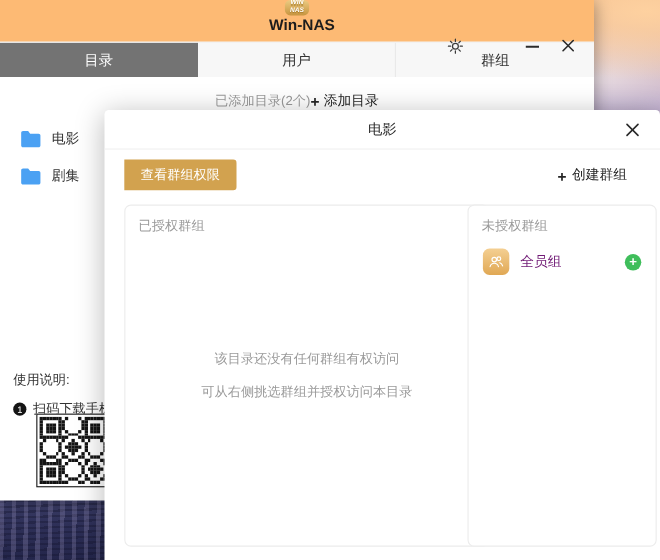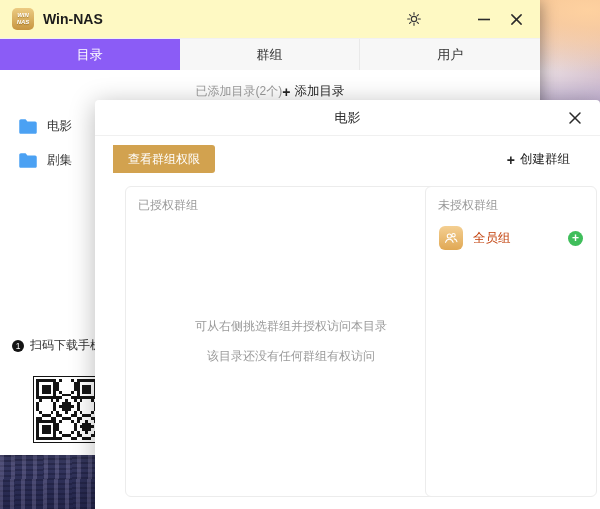--- a/index.html
+++ b/index.html
@@ -21,41 +21,41 @@
       repeating-linear-gradient(91deg, rgba(200,190,235,.20) 0 4px, rgba(200,190,235,0) 4px 11px),
       repeating-linear-gradient(178deg, rgba(20,20,45,.35) 0 2px, rgba(20,20,45,0) 2px 5px),
       linear-gradient(180deg,#41436f 0%,#2e3058 45%,#23254a 100%);
   }
 
   
   .main-window {
     position:absolute; left:0; top:0; width:540px; height:455px;
     background:#fff; box-shadow:2px 2px 14px rgba(0,0,0,.35);
   }
-  .titlebar { height:38px; display:flex; align-items:center; padding:0 12px; background:#fef9c3; }
+  .titlebar { height:38px; display:flex; align-items:center; padding:0 12px; background:#fdba74;flex-direction:column; }
   .logo {
     width:22px; height:22px; border-radius:5px;
     background:linear-gradient(180deg,#eccb82 0%,#c79540 100%);
     display:flex; flex-direction:column; align-items:center; justify-content:center;
     color:#fff; font-size:6px; font-weight:bold; line-height:1.15; font-style:italic;
     text-shadow:0 1px 1px rgba(120,80,0,.5);
   }
   .window-title { margin-left:9px; font-size:14px; font-weight:600; color:#1c1c1c; }
   .win-controls { margin-left:auto; display:flex; align-items:center; }
   .ctrl { width:24px; height:24px; display:flex; align-items:center; justify-content:center; cursor:pointer; }
   .ctrl-gear { margin-right:46px; }
   .ctrl-min  { margin-right:8px; }
 
   .tabbar { display:flex; height:32px; background:#f7f7f7; border-top:1px solid #f1f1f1; }
   .tab {
     flex:1; display:flex; align-items:center; justify-content:center;
     font-size:13px; color:#333; cursor:pointer; border-right:1px solid #e9e9e9;
   }
   .tab:last-child { border-right:none; }
-  .tab.active { background:#8b5cf6; color:#fff; border-right:none; }
+  .tab.active { background:#737373; color:#fff; border-right:none; }
 
   .dir-header {
     display:flex; justify-content:center; align-items:center;
     padding:13px 12px 9px 12px; font-size:12px;
   }
   .dir-count { color:#9a9a9a; }
   .add-dir-btn { display:flex; align-items:center; gap:4px; color:#252525; font-size:12.5px; cursor:pointer; }
   .plus-glyph { font-size:14px; font-weight:700; line-height:1; }
 
   .dir-item { display:flex; align-items:center; height:34px; padding-left:18px; gap:9px; font-size:12.5px; color:#333; cursor:pointer; }
@@ -91,35 +91,35 @@
     font-size:12px; background:#f5f5f5; color:#555; cursor:pointer;
   }
   .dtab.active { background:#D2A24F; color:#fff; border-radius:3px 0 0 3px; }
   .dtab:last-child { border-radius:0 3px 3px 0; }
   .create-group-btn {
     position:absolute; right:30px; top:51px; display:flex; align-items:center; gap:5px;
     font-size:12.5px; color:#252525; cursor:pointer;
   }
 
   .panel { position:absolute; top:86px; height:311px; border:1px solid #ececec; border-radius:6px; background:#fff; }
-  .panel-authorized   { left:30px;  width:332px;font-family:Liberation Mono, monospace; }
+  .panel-authorized   { left:18px;  width:332px;font-family:Liberation Mono, monospace; }
   .panel-unauthorized { left:330px; width:172px;padding-left:32px; }
   .panel-title { position:absolute; left:12px; top:10px; font-size:12px; color:#9a9a9a; }
   .empty-state {
     position:absolute; inset:0; display:flex; flex-direction:column; align-items:center; justify-content:center;
     gap:13px; color:#9a9a9a; font-size:12px; text-align:center;
   }
 
   .group-item { position:absolute; left:8px; right:8px; top:32px; height:38px; display:flex; align-items:center; padding:0 5px; }
   .group-avatar {
     width:24px; height:24px; border-radius:6px; flex:0 0 auto;
     background:linear-gradient(180deg,#f4cf92 0%,#e0a854 100%);
     display:flex; align-items:center; justify-content:center;
   }
-  .group-name { margin-left:10px; font-size:12.5px; color:#c2410c; flex:1; }
+  .group-name { margin-left:10px; font-size:12.5px; color:#701a75; flex:1; }
   .add-group-btn {
     width:15px; height:15px; border-radius:50%; background:#3FBE5B; color:#fff;
     display:flex; align-items:center; justify-content:center;
     font-size:12px; font-weight:700; line-height:1; cursor:pointer; padding-bottom:1px;
   }
 </style>
 </head>
 <body>
 
 <div class="desktop">
@@ -150,22 +150,22 @@
         <svg width="13" height="13" viewBox="0 0 14 14" stroke="#2b2b2b" stroke-width="1.6" stroke-linecap="round">
           <line x1="2" y1="2" x2="12" y2="12"></line>
             <line x1="12" y1="2" x2="2" y2="12"></line>
         </svg>
       </div>
     </div>
   </div>
 
   <div class="tabbar">
     <div class="tab active">目录</div>
+    <div class="tab">用户</div>
     <div class="tab">群组</div>
-    <div class="tab">用户</div>
   </div>
 
   <div class="dir-header">
     <span class="dir-count">已添加目录(2个)</span>
     <div class="add-dir-btn">
       <span class="plus-glyph">+</span>
       <span>添加目录</span>
     </div>
   </div>
 
@@ -178,20 +178,21 @@
     </div>
     <div class="dir-item">
       <svg width="20" height="17" viewBox="0 0 24 20">
         <path d="M1.5 3.2C1.5 2.1 2.4 1.2 3.5 1.2h5.6l2.2 2.8h9.2c1.1 0 2 .9 2 2v10.8c0 1.1-.9 2-2 2h-17c-1.1 0-2-.9-2-2V3.2Z" fill="#4BA1F3"></path>
       </svg>
       <span>剧集</span>
     </div>
   </div>
 
   <div class="usage">
+    <div class="usage-title">使用说明:</div>
     <div class="usage-step">
       <span class="step-badge">1</span>
       <span>扫码下载手机</span>
     </div>
   </div>
 
   <div class="qr">
     <div class="qr-grid">
         <div class="qr-cell on"></div>
         <div class="qr-cell on"></div>
@@ -655,22 +656,22 @@
   </div>
 
   <div class="create-group-btn">
     <span class="plus-glyph">+</span>
     <span>创建群组</span>
   </div>
 
   <div class="panel panel-authorized">
     <span class="panel-title">已授权群组</span>
     <div class="empty-state">
+      <span>该目录还没有任何群组有权访问</span>
       <span>可从右侧挑选群组并授权访问本目录</span>
-      <span>该目录还没有任何群组有权访问</span>
     </div>
   </div>
 
   <div class="panel panel-unauthorized">
     <span class="panel-title">未授权群组</span>
     <div class="group-item">
       <div class="group-avatar">
         <svg width="16" height="16" viewBox="0 0 24 24" fill="none" stroke="#fff" stroke-width="1.6" stroke-linecap="round">
           <circle cx="9.5" cy="9" r="3.1"></circle>
           <path d="M3.8 18.5c.9-3 2.9-4.5 5.7-4.5s4.8 1.5 5.7 4.5"></path>

